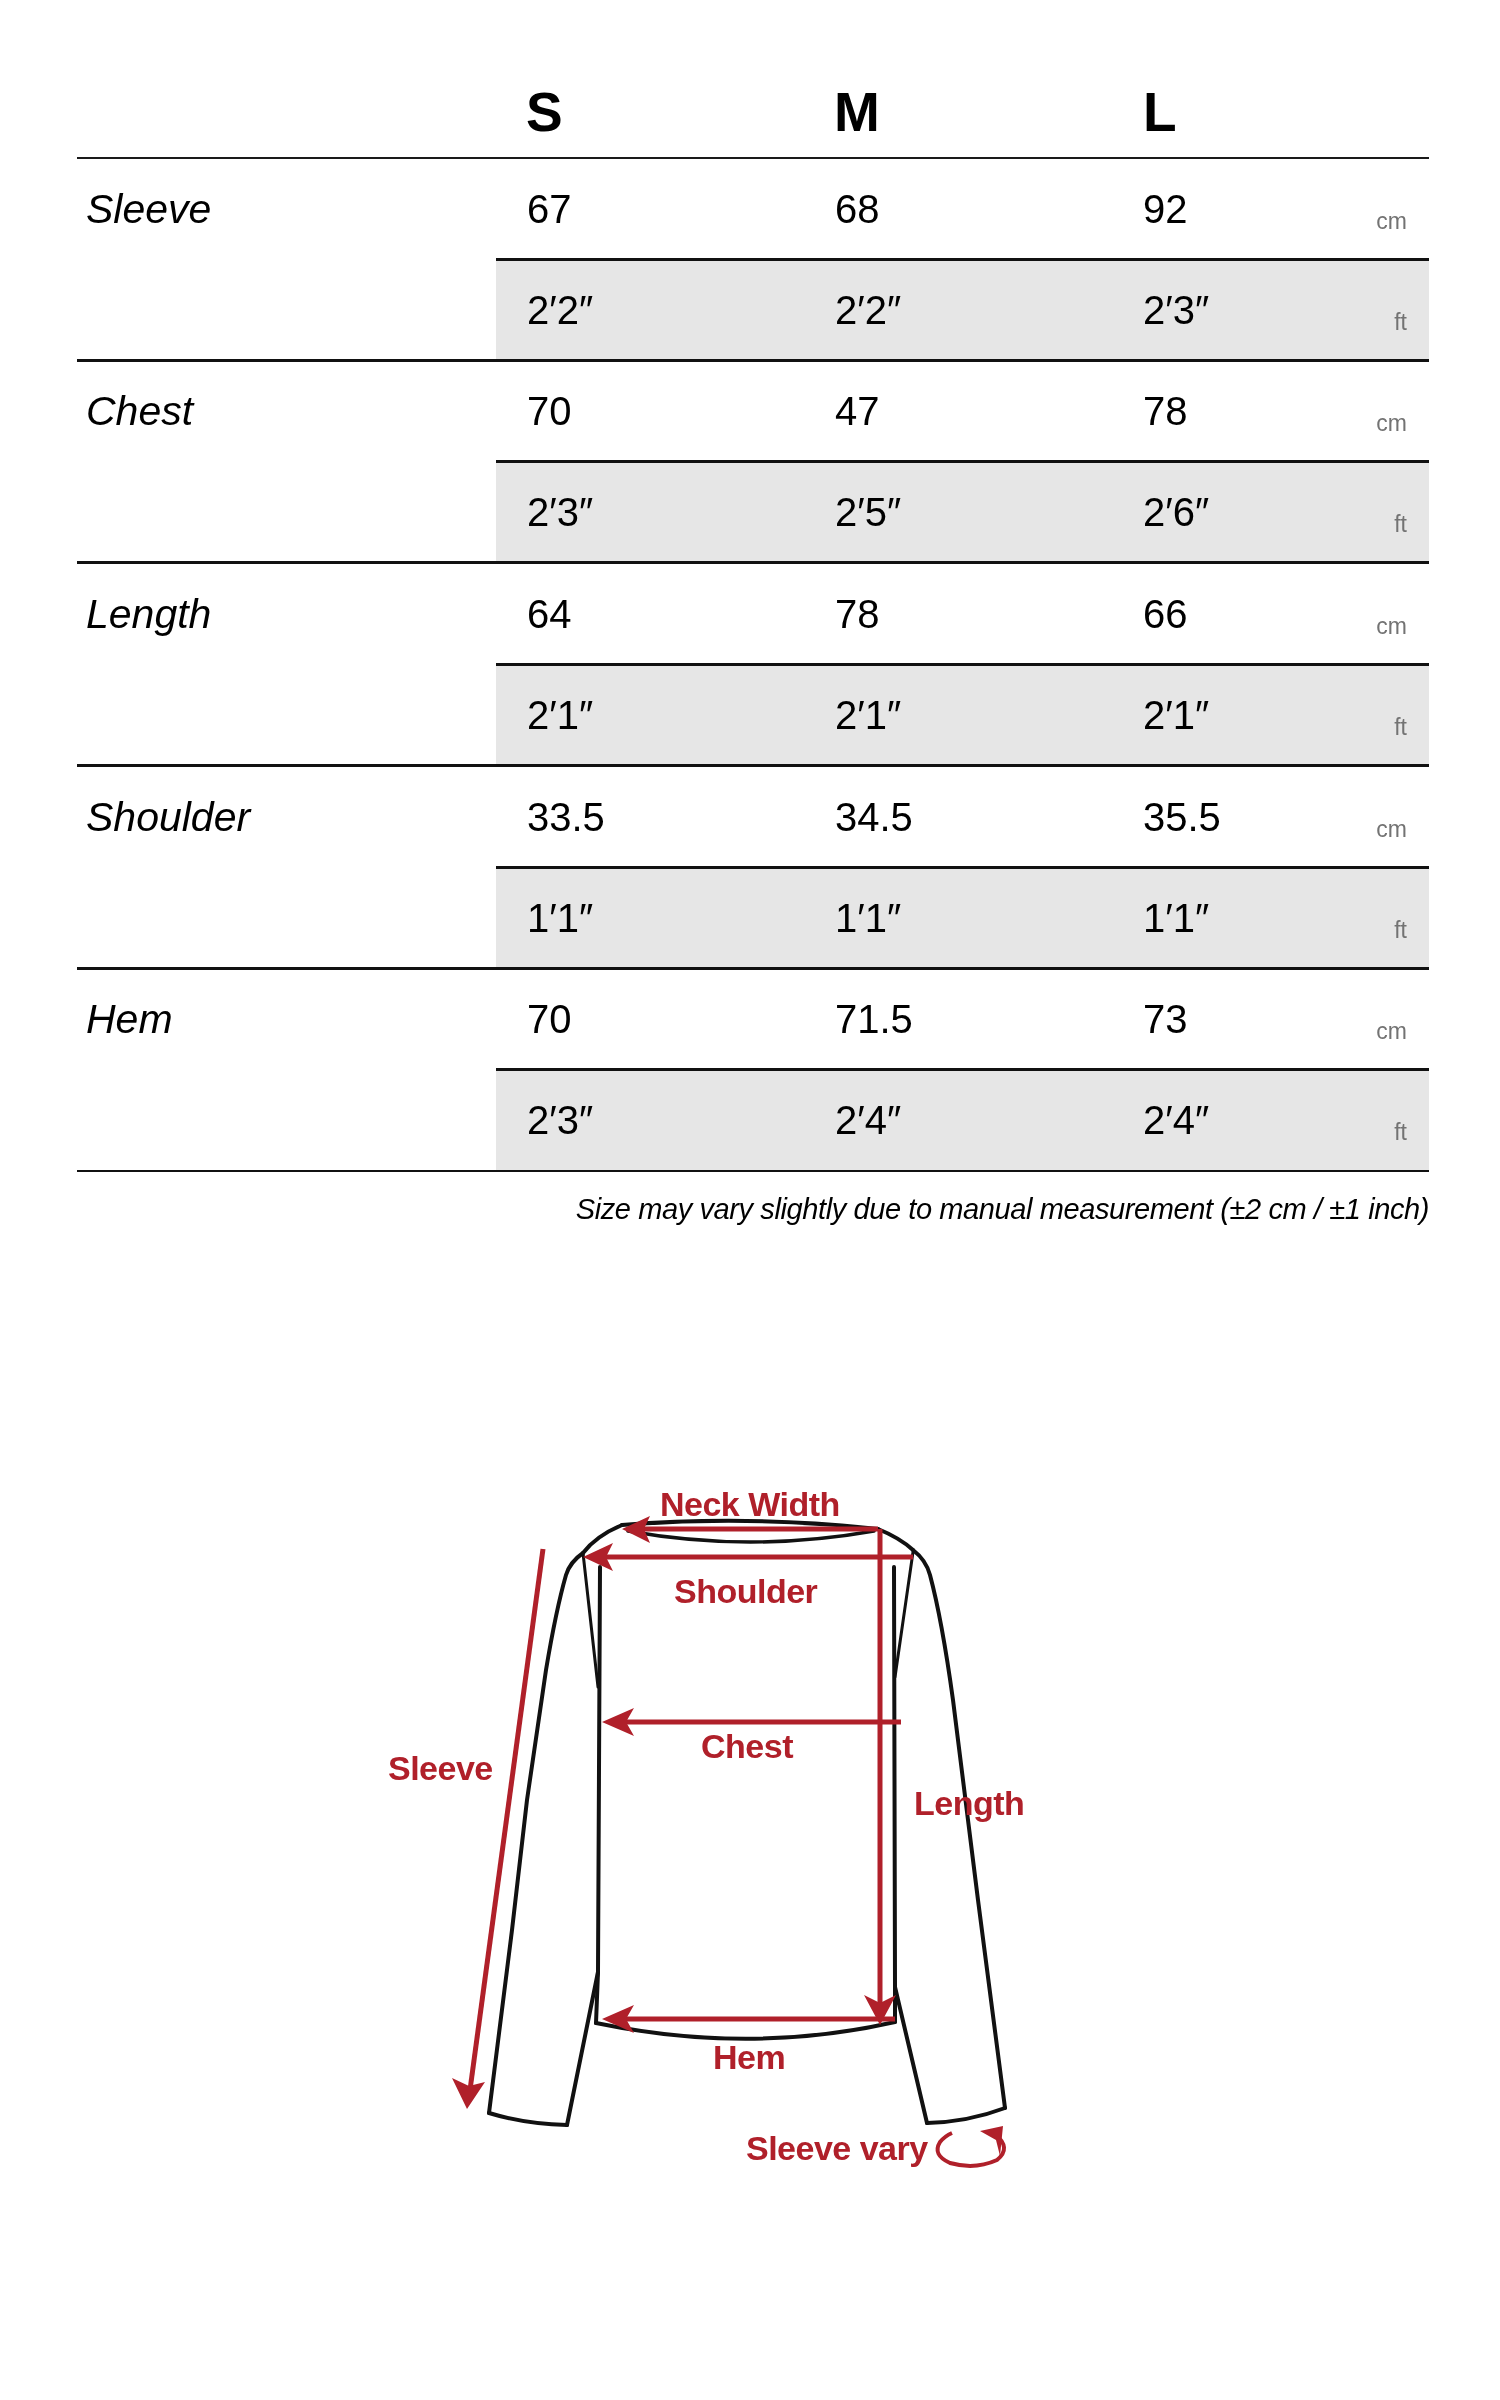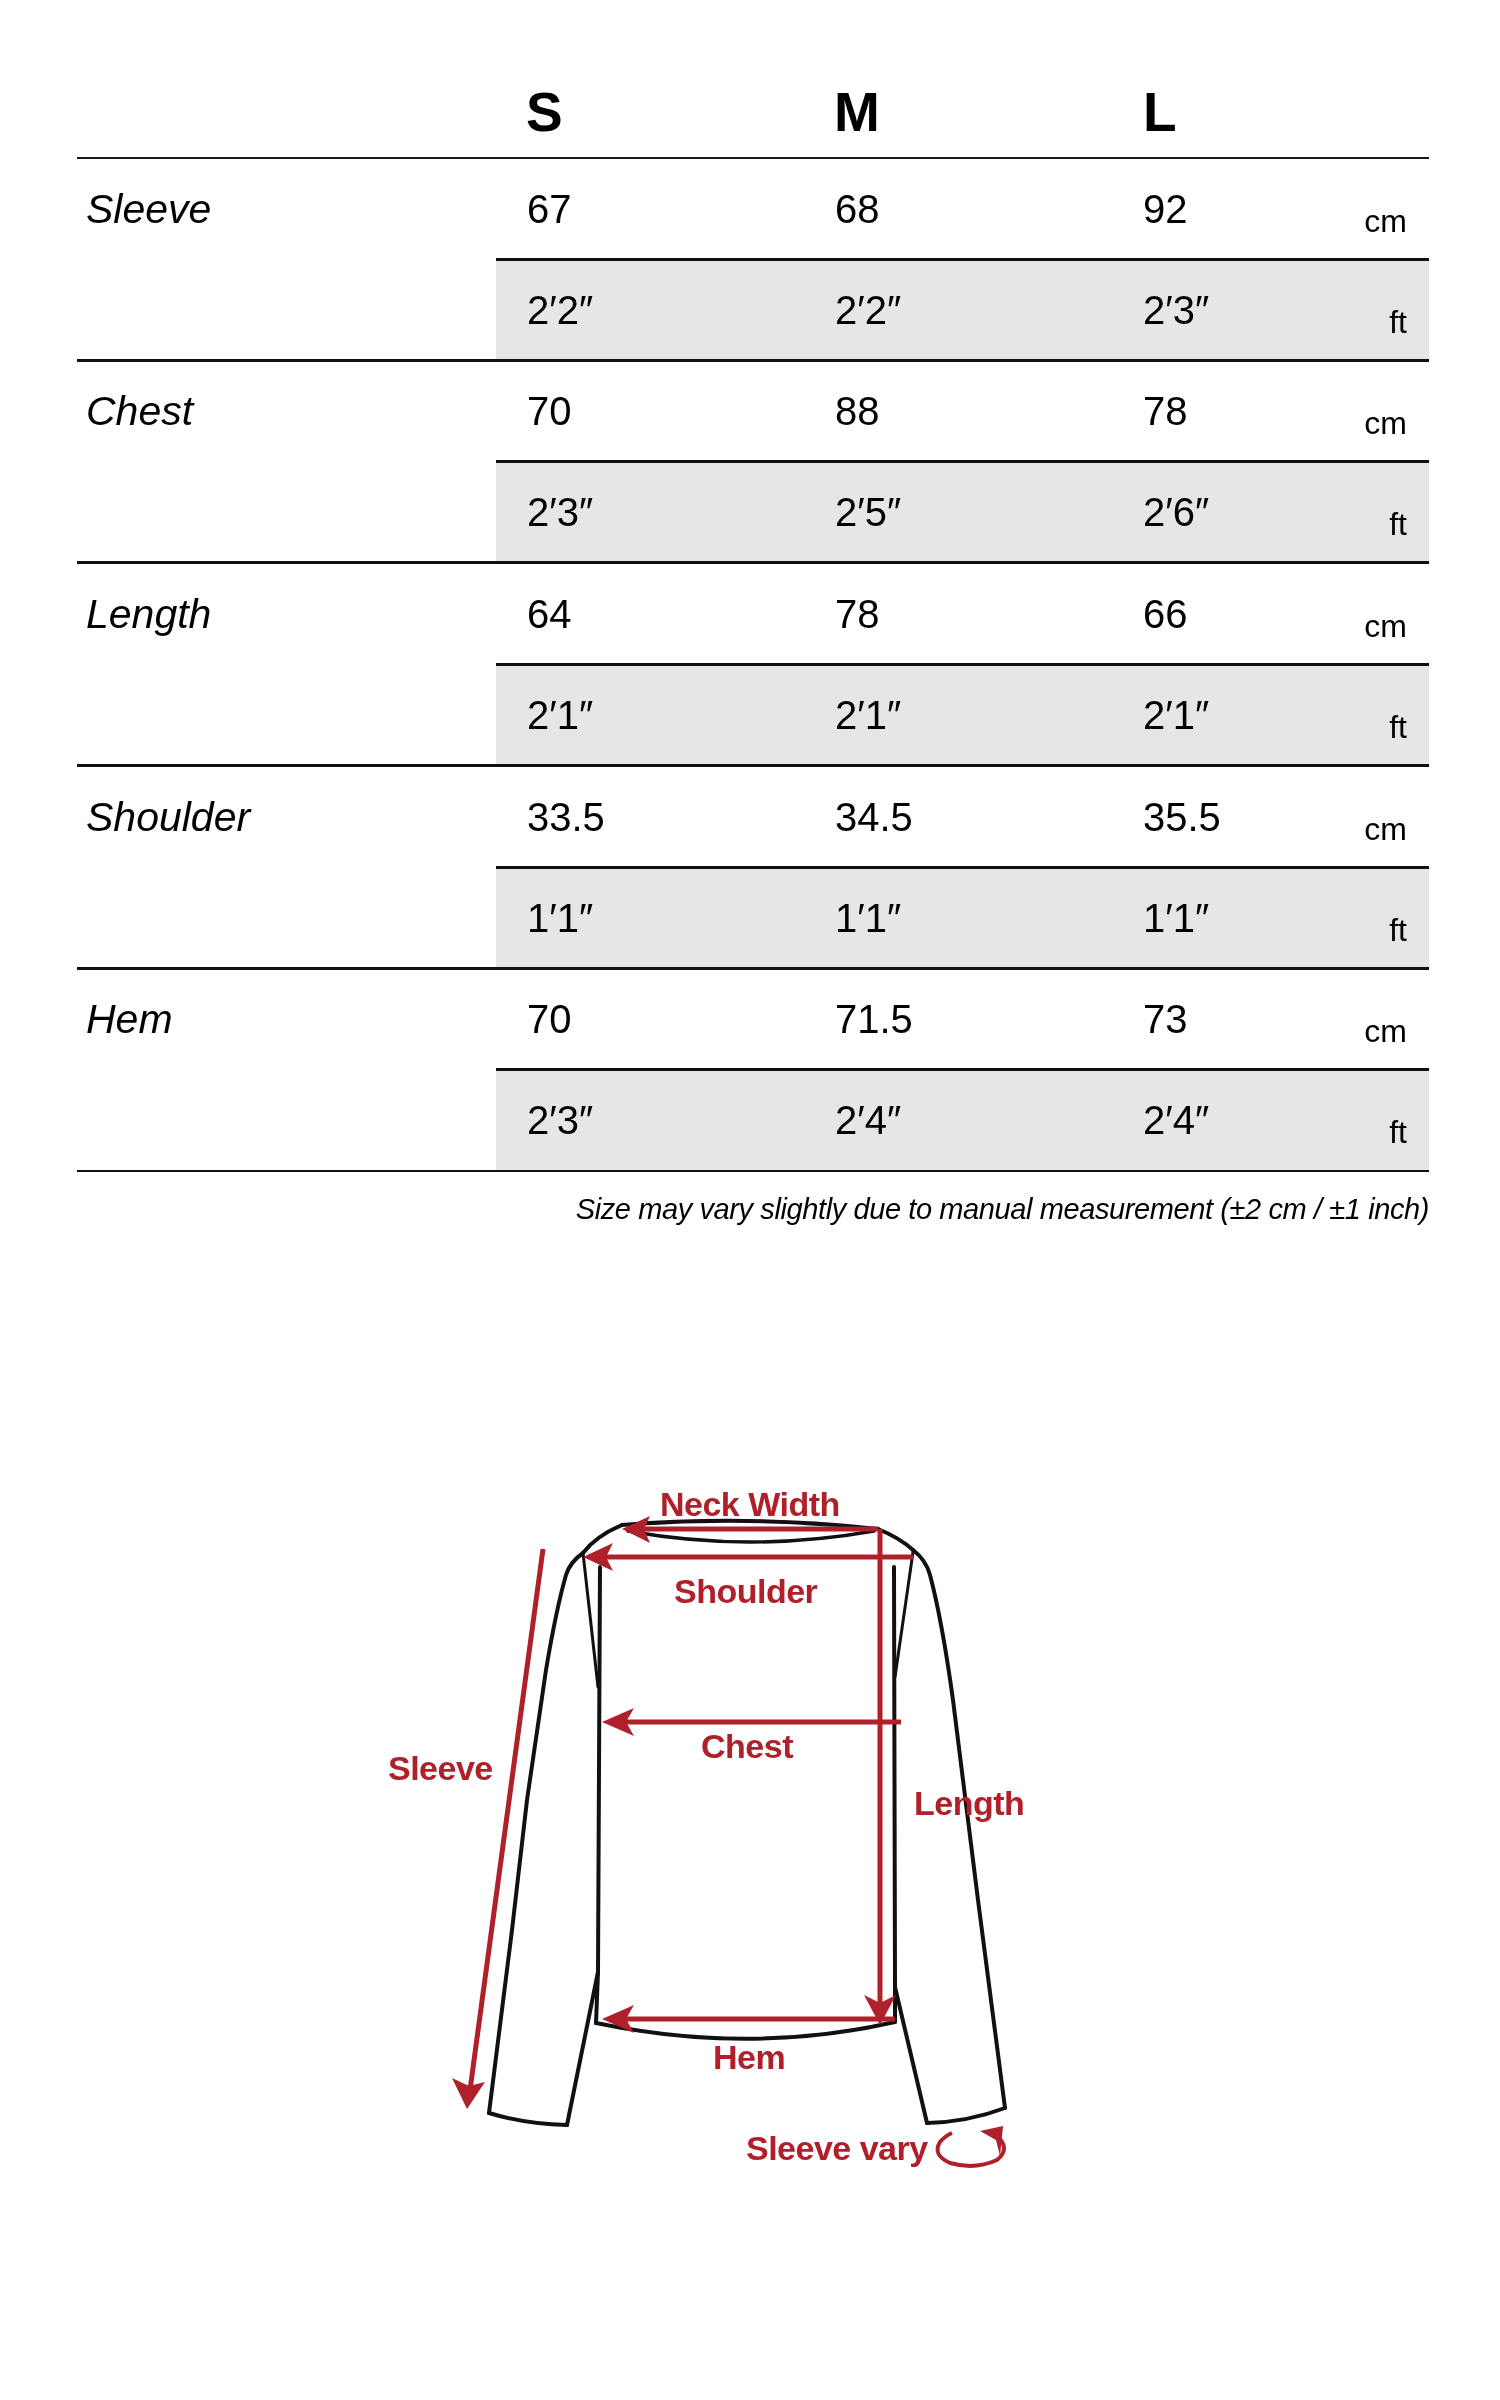--- a/index.html
+++ b/index.html
@@ -7,21 +7,21 @@
          font-family: "Liberation Sans", "DejaVu Sans", sans-serif; color: #000; }
   .size-table { position: absolute; left: 77px; top: 0; width: 1352px; height: 1180px; }
   .col-head { position: absolute; top: 80px; font-weight: bold; font-size: 55px; line-height: 64px; }
   .head-rule { position: absolute; left: 0; width: 1352px; top: 157px; height: 2px; background: #1a1a1a; }
   .group { position: absolute; left: 0; width: 1352px; }
   .group-rule { position: absolute; left: 0; width: 1352px; height: 3px; background: #111; }
   .sub-rule { position: absolute; left: 419px; width: 933px; height: 3px; background: #111; }
   .row-label { position: absolute; left: 9px; font-style: italic; font-size: 41px; line-height: 48px; }
   .ft-band { position: absolute; left: 419px; width: 933px; background: #e6e6e6; }
   .val { position: absolute; font-size: 40px; line-height: 48px; }
-  .unit { position: absolute; right: 22px; font-size: 32px; color: #000000; line-height: 28px; text-align: right; }
+  .unit { position: absolute; right: 22px; font-size: 23px; color: #737373; line-height: 28px; text-align: right; }
   .footnote { position: absolute; right: 71px; top: 1192px; font-style: italic; font-size: 29px; line-height: 34px;
               letter-spacing: -0.4px; }
   .diagram { position: absolute; left: 0; top: 1420px; width: 1500px; height: 800px; }
   .lbl { position: absolute; color: #b0202a; font-weight: bold; font-size: 34px; line-height: 40px;
          white-space: nowrap; letter-spacing: -0.5px; }
 </style>
 </head>
 <body>
 
 <div class="size-table">
@@ -45,21 +45,21 @@
     <div class="val" style="left:1066px;top:127px">2′3″</div>
     <div class="unit" style="top:149px">ft</div>
   </div>
 
   <div class="group" style="top:361px;height:203px">
     <div class="ft-band" style="top:101px;height:101px"></div>
     <div class="sub-rule" style="top:99px"></div>
     <div class="group-rule" style="top:200px"></div>
     <div class="row-label" style="top:26px">Chest</div>
     <div class="val" style="left:450px;top:26px">70</div>
-    <div class="val" style="left:758px;top:26px">88</div>
+    <div class="val" style="left:758px;top:26px">47</div>
     <div class="val" style="left:1066px;top:26px">78</div>
     <div class="unit" style="top:48px">cm</div>
     <div class="val" style="left:450px;top:127px">2′3″</div>
     <div class="val" style="left:758px;top:127px">2′5″</div>
     <div class="val" style="left:1066px;top:127px">2′6″</div>
     <div class="unit" style="top:149px">ft</div>
   </div>
 
   <div class="group" style="top:564px;height:203px">
     <div class="ft-band" style="top:101px;height:101px"></div>

